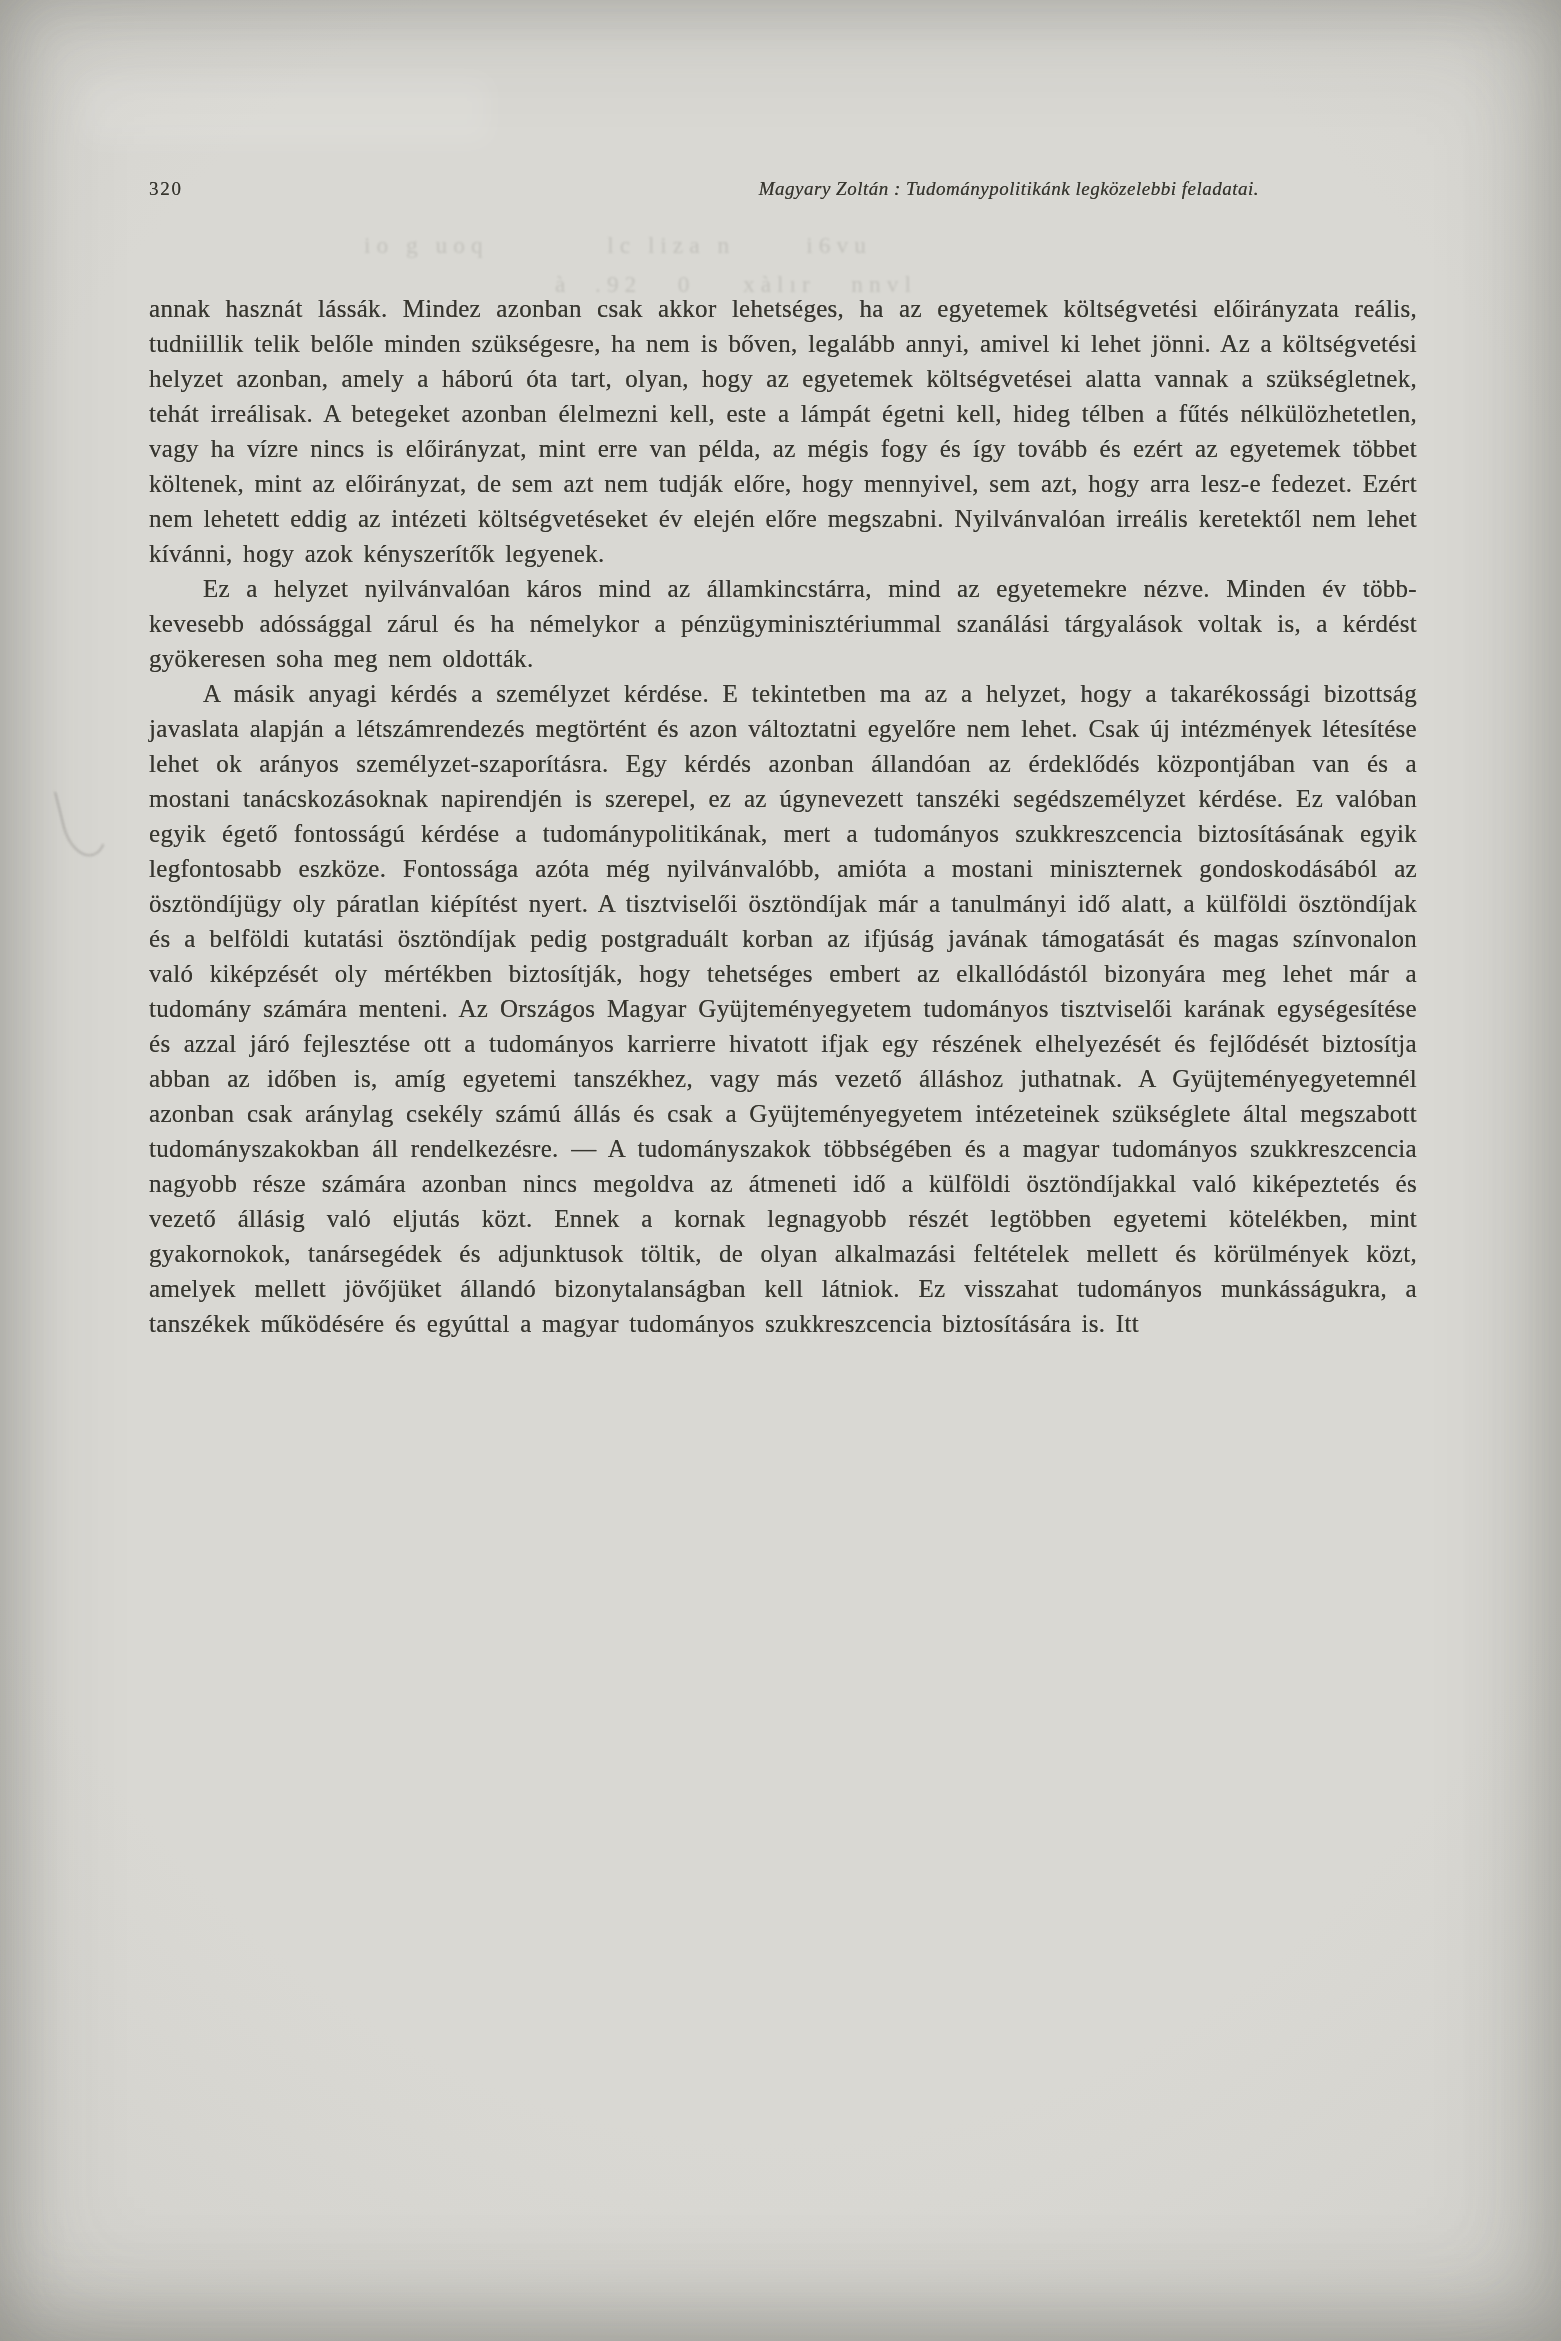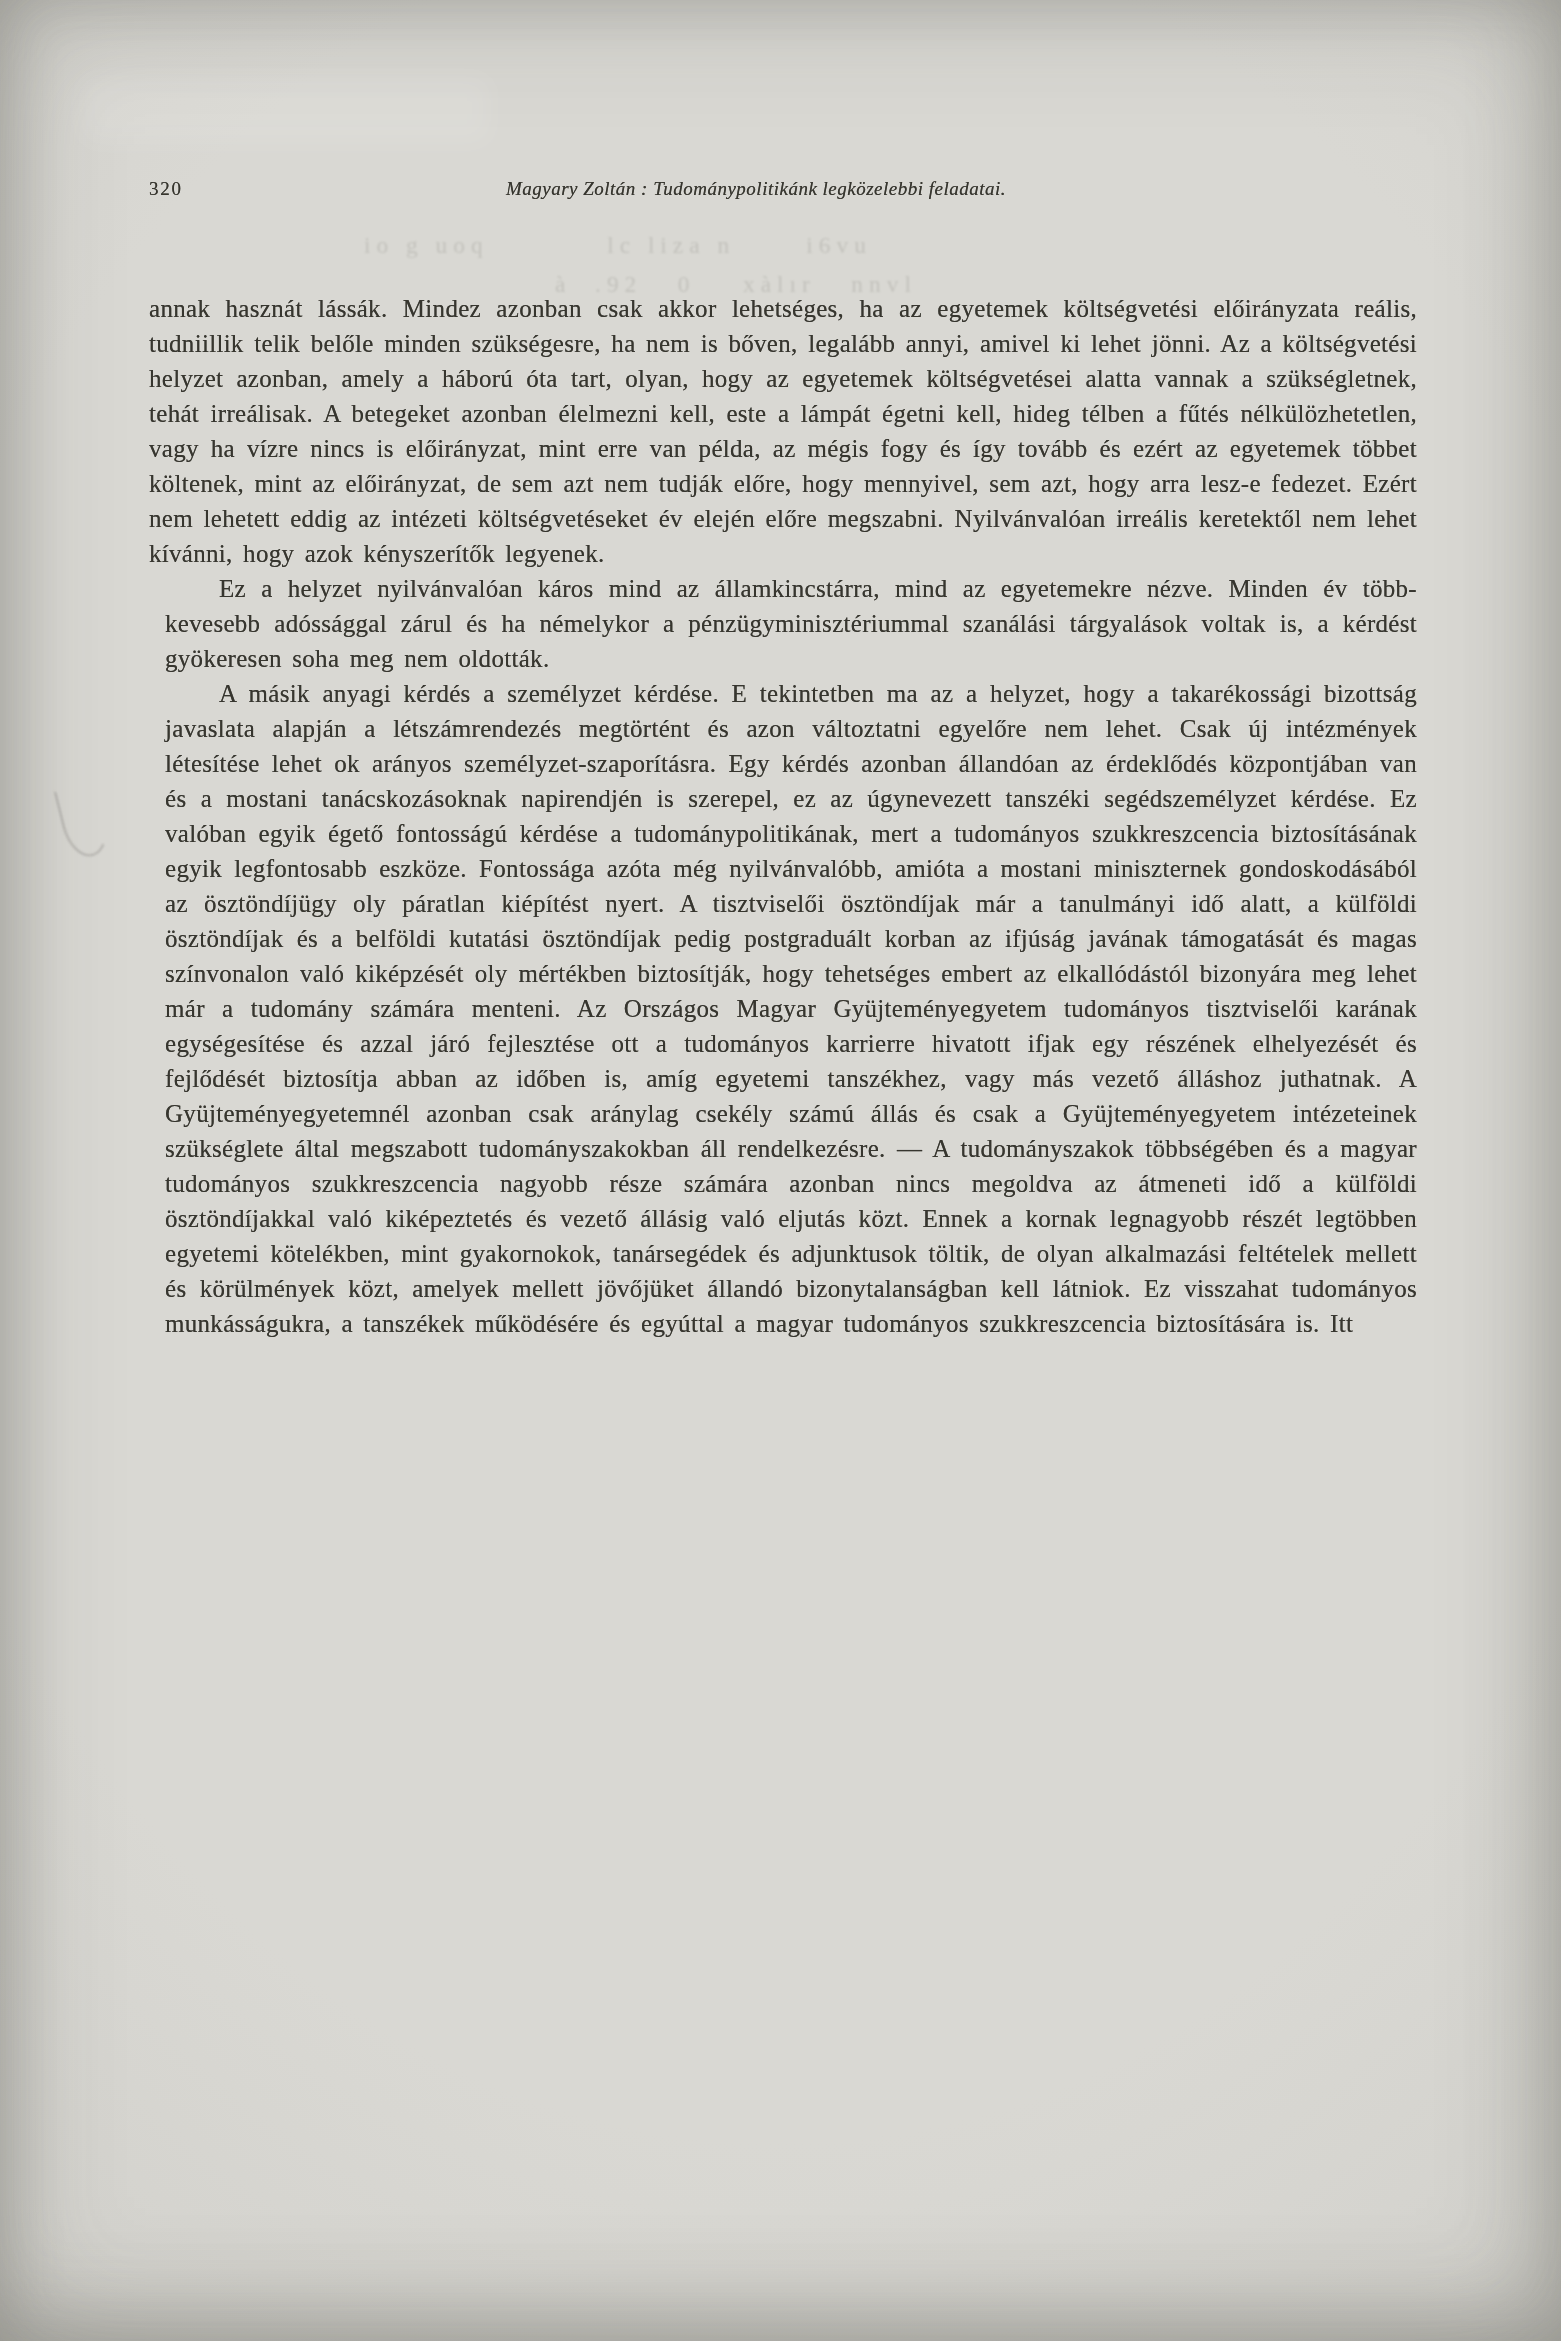--- a/index.html
+++ b/index.html
@@ -64,42 +64,42 @@
     align-items: baseline;
     font-size: 19px;
   }
   .page-number {
     min-width: 104px;
     letter-spacing: 1.7px;
     text-shadow: 0 0 0.5px rgba(55,54,47,0.8);
   }
   .running-title {
     flex: 1;
-    text-align: center;
+    text-align: right;
     font-style: italic;
     letter-spacing: 0.5px;
     padding-right: 156px;
     text-shadow: 0 0 0.5px rgba(55,54,47,0.8);
     font-family: Liberation Serif, serif;
   }
 
   .text-block {
     position: absolute;
     top: 291px;
     left: 149px;
     width: 1268px;
     font-size: 25px;
     line-height: 35px;
     text-align: justify;
     letter-spacing: 0.3px;
     word-spacing: 3.9px;
     text-shadow: 0 0 0.6px rgba(55,54,47,0.75);
   }
   .text-block p { margin: 0; }
-  .text-block p.indented { text-indent: 54px; margin-left: 16px; }
+  .text-block p.indented { text-indent: 54px; }
 </style>
 </head>
 <body>
 
 <div class="scan-page">
 
   <div class="light-patch"></div>
   <div class="ghost ghost-1">io g uoq          lc liza n      i6vu</div>
   <div class="ghost ghost-2">à  .92   0    xàlır   nnvl</div>
   <div class="curve-artifact"></div>

